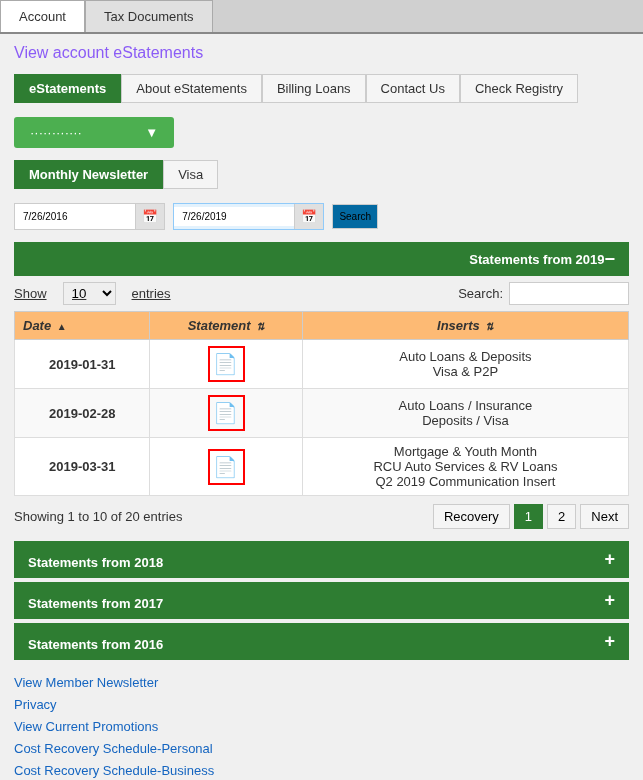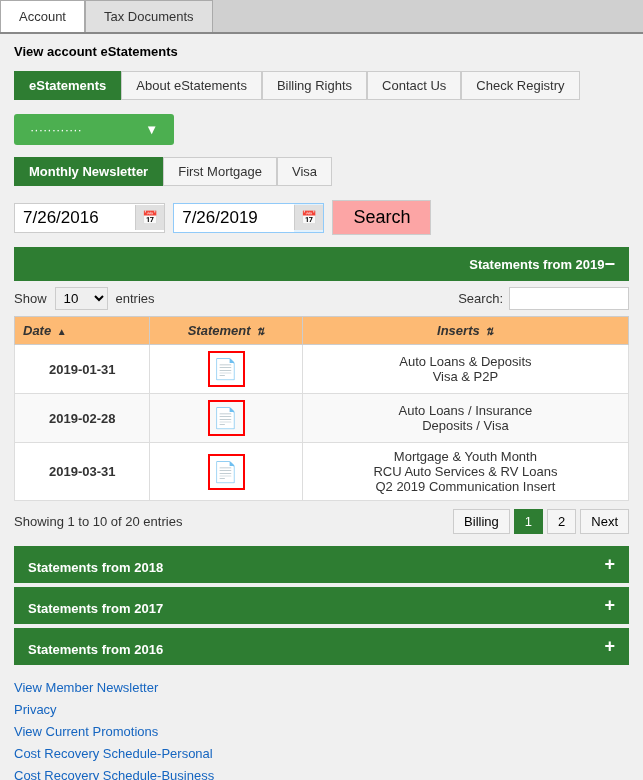--- a/index.html
+++ b/index.html
@@ -9,21 +9,21 @@
     .top-tab {
       padding: 8px 18px;
       cursor: pointer;
       font-size: 13px;
       background: #e0e0e0;
       border: 1px solid #aaa;
       border-bottom: none;
     }
     .top-tab.active { background: #fff; font-weight: normal; }
 
-    .page-title { color: #000000; font-size: 13px; padding: 10px 14px 6px; font-weight: bold; }
+    .page-title { color: #8b5cf6; font-size: 16px; padding: 10px 14px 6px; font-weight: normal; }
 
     .nav-tabs-container { padding: 6px 14px; display: flex; gap: 0; }
     .nav-tab {
       padding: 6px 14px;
       border: 1px solid #ccc;
       background: #f5f5f5;
       cursor: pointer;
       font-size: 13px;
     }
     .nav-tab.active { background: #2e7d32; color: #fff; font-weight: bold; border-color: #2e7d32; }
@@ -49,46 +49,46 @@
       padding: 6px 14px;
       border: 1px solid #ccc;
       background: #f5f5f5;
       cursor: pointer;
       font-size: 13px;
     }
     .sub-tab.active { background: #2e7d32; color: #fff; font-weight: bold; border-color: #2e7d32; }
 
     .date-filter { padding: 6px 14px; display: flex; align-items: center; gap: 8px; }
     .date-input-wrap { display: flex; align-items: center; border: 1px solid #ccc; background: #fff; }
-    .date-input { border: none; outline: none; padding: 4px 8px; font-size: 17px; width: 120px; }
+    .date-input { border: none; outline: none; padding: 4px 8px; font-size: 10px; width: 120px; }
     .date-icon { padding: 5px 6px; background: #e0e0e0; cursor: pointer; border-left: 1px solid #ccc; }
     .search-btn {
-      background: #fca5a5;
-      border: 1px solid #ccc;
-      padding: 6px 20px;
-      cursor: pointer;
-      font-size: 18px;
+      background: #0369a1;
+      border: 1px solid #ccc;
+      padding: 6px 6px;
+      cursor: pointer;
+      font-size: 10px;
     }
     .date-input-wrap.highlighted { border-color: #90caf9; background: #e3f2fd; }
 
     .section-header {
       background: #2e7d32;
       color: #fff;
       padding: 8px 14px;
       margin: 6px 14px 0;
       display: flex;
       justify-content: flex-end;
       align-items: center;
       font-weight: bold;
       font-size: 13px;
     }
     .section-toggle { font-size: 18px; cursor: pointer; line-height: 1; }
 
     .table-controls { padding: 6px 14px; display: flex; justify-content: space-between; align-items: center; }
-    .show-entries { display: flex; align-items: center; gap: 8px; }
+    .show-entries { display: flex; align-items: center; gap: 16px; text-decoration: underline; }
     .show-entries select { padding: 2px 4px; border: 1px solid #ccc; }
     .table-search { display: flex; align-items: center; gap: 6px; }
     .table-search input { border: 1px solid #ccc; padding: 3px 6px; font-size: 13px; width: 120px; }
 
     .data-table { width: 100%; border-collapse: collapse; margin: 0 14px; width: calc(100% - 28px); }
     .data-table th {
       background: #fdba74;
       border: 1px solid #ccc;
       padding: 6px 8px;
       text-align: center;
@@ -148,35 +148,34 @@
 <div class="top-tabs">
   <div class="top-tab active">Account</div>
   <div class="top-tab">Tax Documents</div>
 </div>
 
 <div class="page-title">View account eStatements</div>
 
 <div class="nav-tabs-container">
   <div class="nav-tab active">eStatements</div>
   <div class="nav-tab">About eStatements</div>
-  <div class="nav-tab">Billing Rights</div>
+  <div class="nav-tab">Billing Loans</div>
   <div class="nav-tab">Contact Us</div>
   <div class="nav-tab">Check Registry</div>
 </div>
 
 <div class="dropdown-container">
   <button class="dropdown-btn">
     <span>············</span>
     <span>▼</span>
   </button>
 </div>
 
 <div class="sub-tabs-container">
   <div class="sub-tab active">Monthly Newsletter</div>
-  <div class="sub-tab">First Mortgage</div>
   <div class="sub-tab">Visa</div>
 </div>
 
 <div class="date-filter">
   <div class="date-input-wrap">
     <input class="date-input" type="text" value="7/26/2016" style="">
     <div class="date-icon">📅</div>
   </div>
   <div class="date-input-wrap highlighted">
     <input class="date-input" type="text" value="7/26/2019" style="">
@@ -248,21 +247,21 @@
           <div>Mortgage &amp; Youth Month</div>
           <div>RCU Auto Services &amp; RV Loans</div>
           <div>Q2 2019 Communication Insert</div>
         </td>
       </tr>
     </tbody>
 </table>
 
 <div class="pagination">
   <span class="showing-text">Showing 1 to 10 of 20 entries</span>
-  <button class="page-btn">Billing</button>
+  <button class="page-btn">Recovery</button>
   <button class="page-btn active">1</button>
   <button class="page-btn">2</button>
   <button class="page-btn">Next</button>
 </div>
 
 <div id="collapsed-sections">
     <div class="collapsed-section">
       <span>Statements from 2018</span>
       <span style="font-size:18px;">+</span>
     </div>

